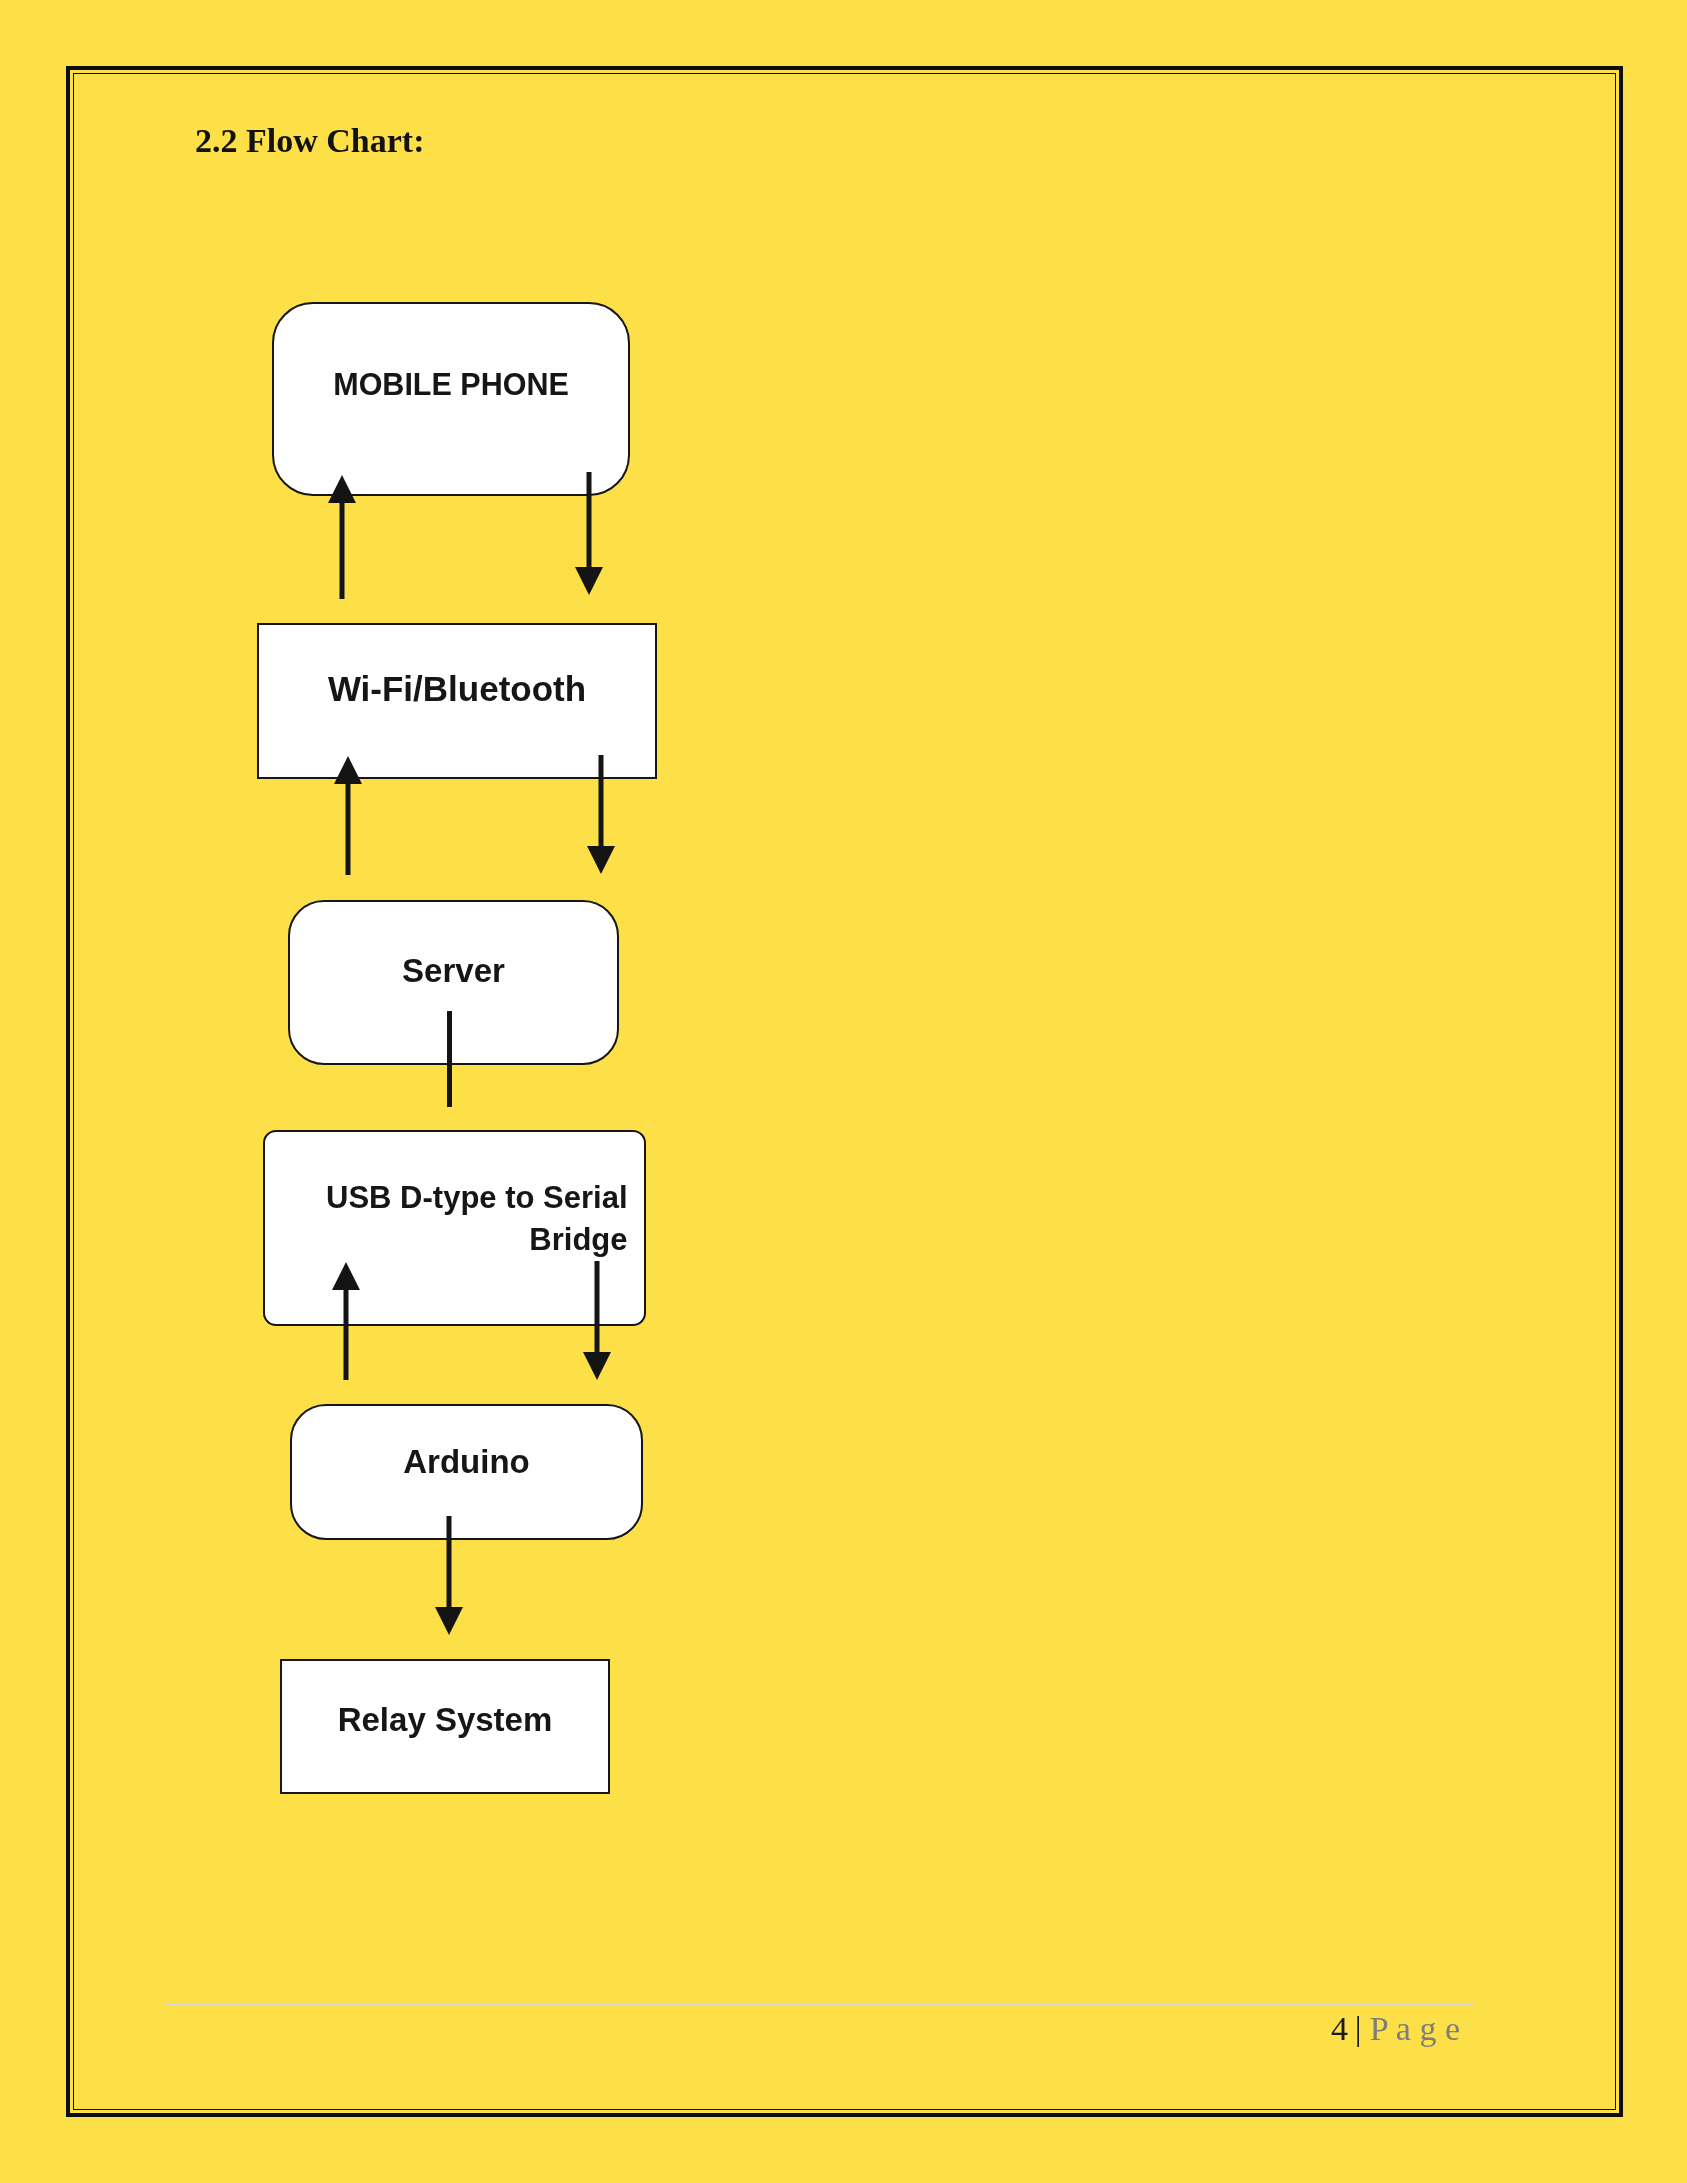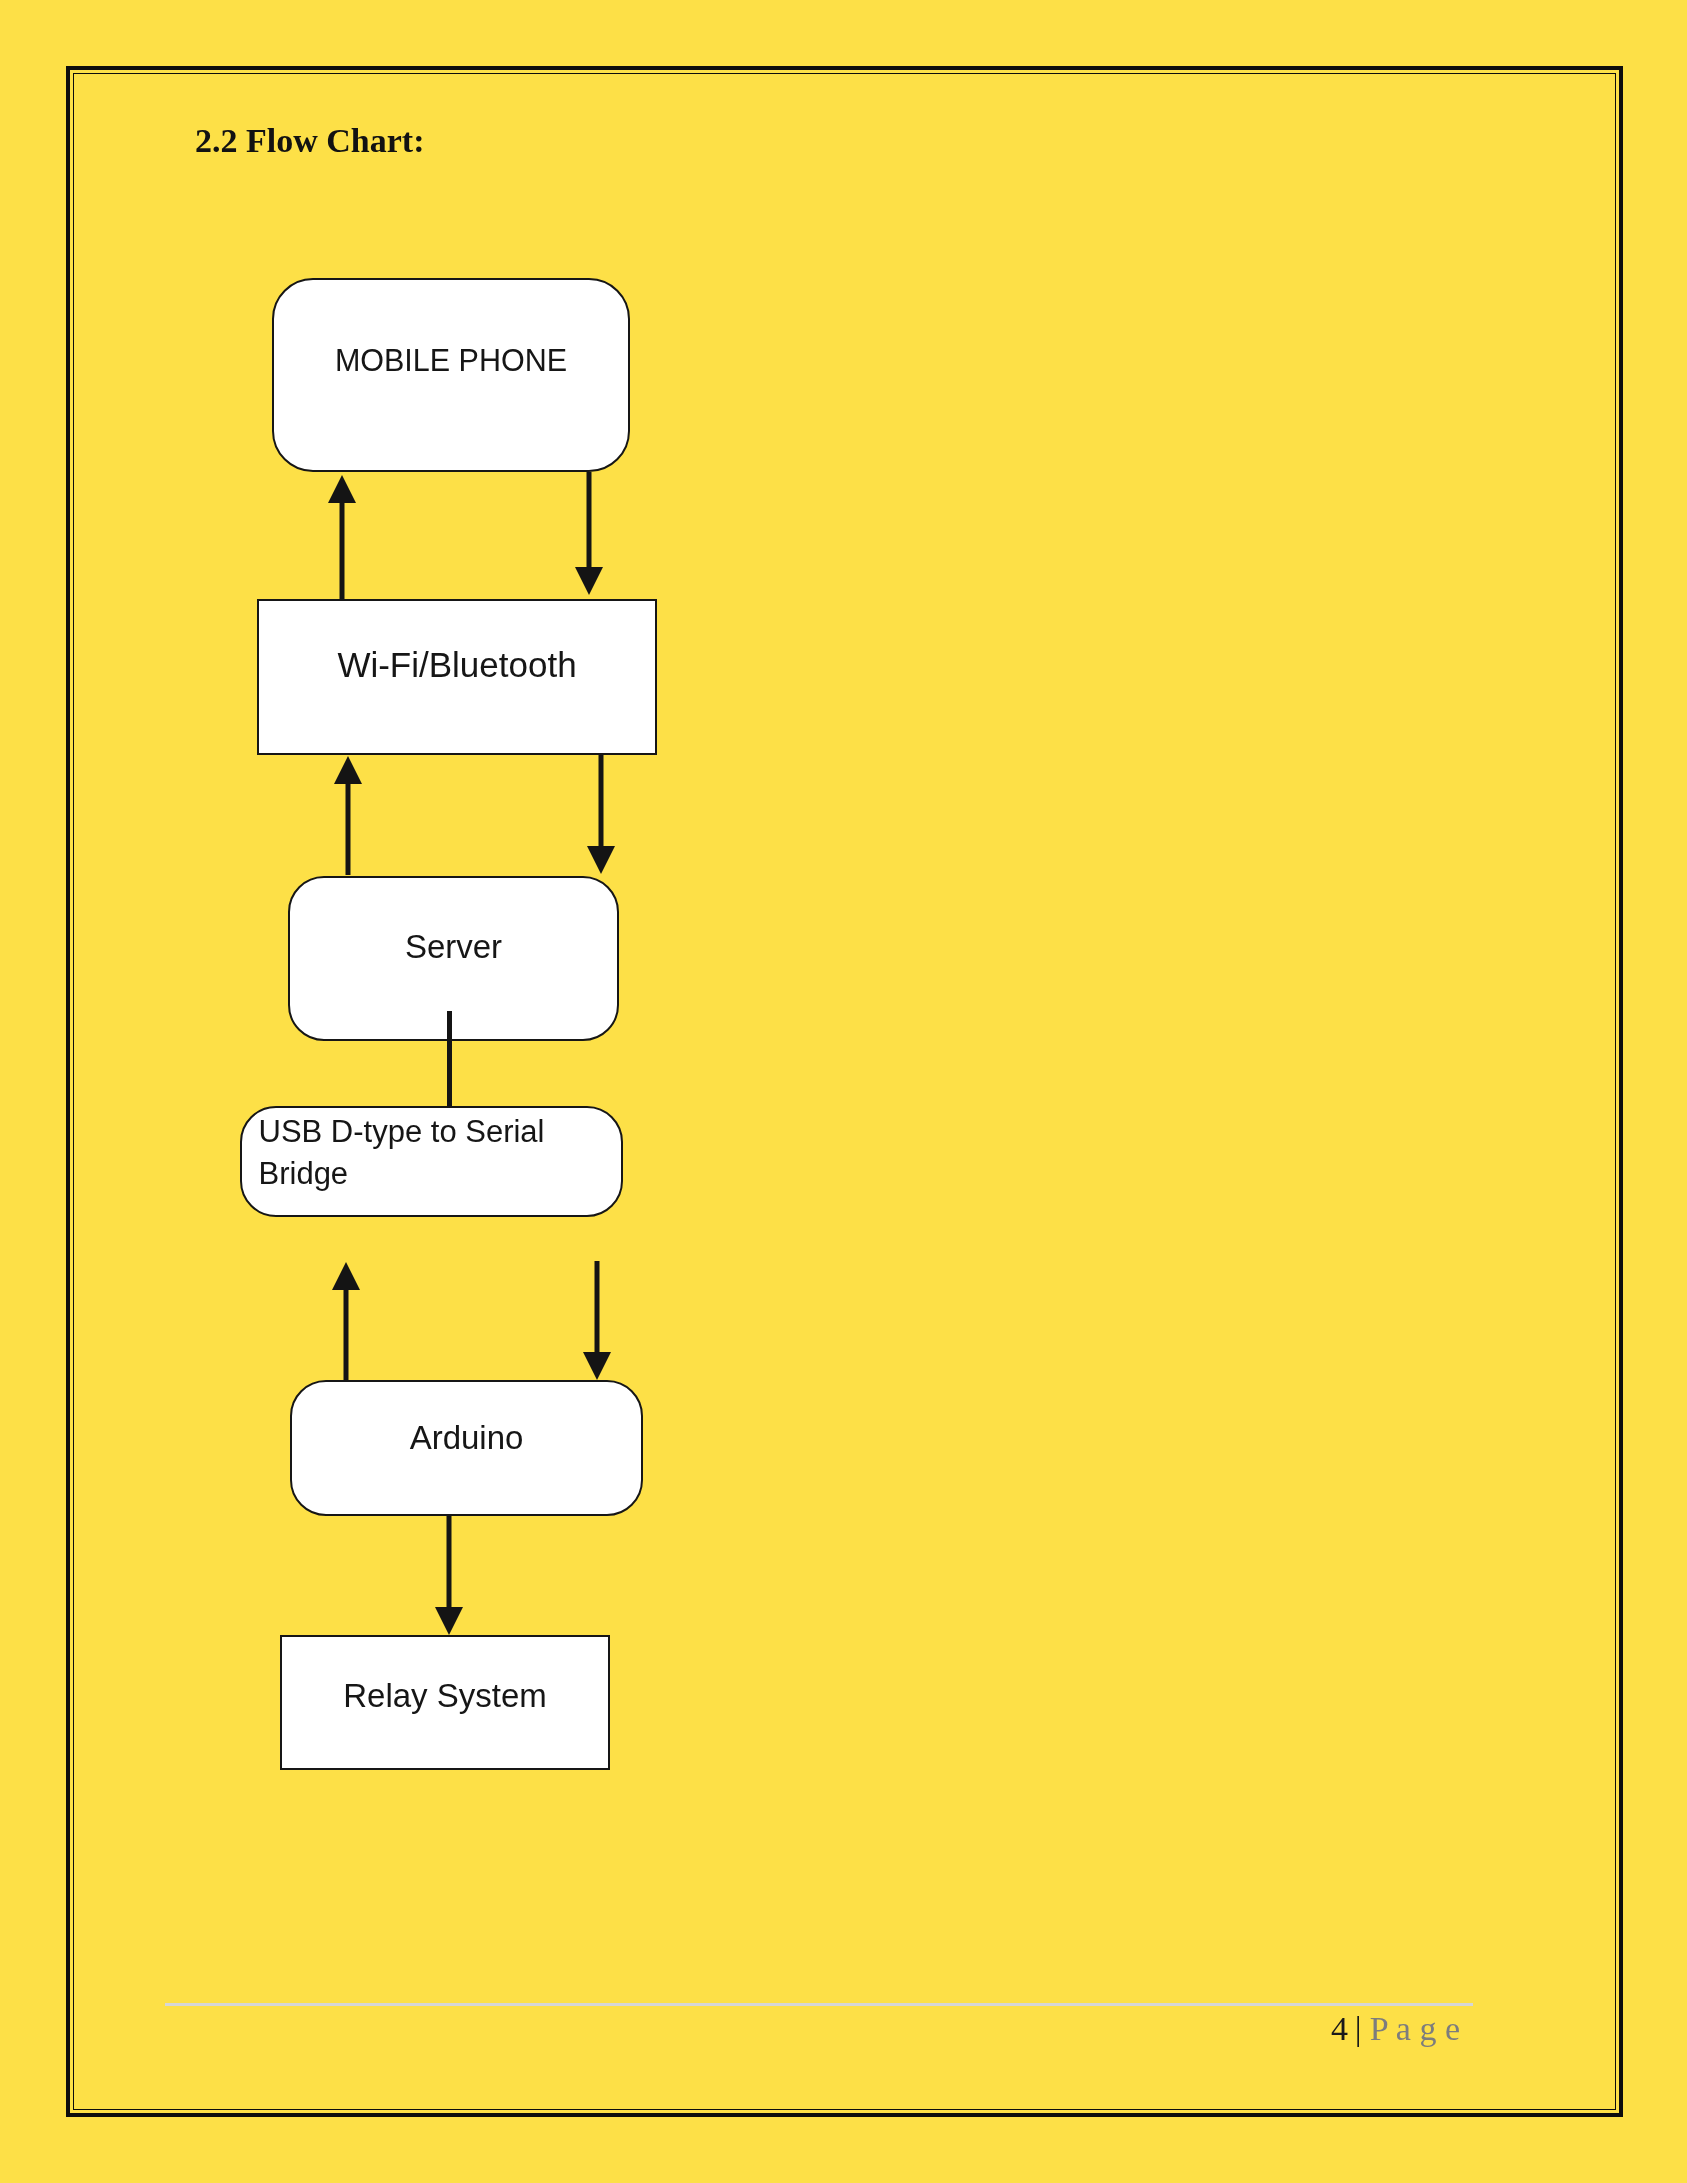--- a/index.html
+++ b/index.html
@@ -27,30 +27,31 @@
     font-weight:bold; font-size:34px; color:#121212;
     white-space:nowrap;
   }
   
   .node {
     position:absolute; box-sizing:border-box;
     border:2.5px solid #161616;
     background:#ffffff;
     display:flex; flex-direction:column;
     align-items:center; justify-content:center;
-    text-align:left;
-    font-weight:normal; color:#161616;
+    text-align:right;
+    font-weight:bold; color:#161616;
     padding:0 16.5px 20px 16.5px;
+    margin-top:24px;
   }
   .rounded { border-radius:36px; }
   #node-mobile  { left:272px; top:278px;  width:358px; height:194px; border-radius:41px; font-size:30.5px; line-height:1.35; padding-bottom:8.2px; }
   #node-mobile .l1 { margin-bottom:20px; }
   #node-wifi    { left:257px; top:599px;  width:400px; height:156px; font-size:35px; padding-bottom:25px; }
   #node-server  { left:288px; top:876px; width:331px; height:165px; font-size:33px; padding-bottom:23px; }
-  #node-usb     { left:240px; top:1106px; width:383px; height:111px; font-size:31px; line-height:1.35; padding-bottom:18px; }
+  #node-usb     { left:263px; top:1106px; width:383px; height:196px; font-size:31px; line-height:1.35; padding-bottom:18px;border-radius:13px; }
   #node-arduino { left:290px; top:1380px; width:353px; height:136px; font-size:33px; padding-bottom:20px; }
   #node-relay   { left:280px; top:1635px; width:330px; height:135px; font-size:33px; padding-bottom:13px; }
   
   .arrow { position:absolute; width:28px; }
   .arrow .shaft {
     position:absolute; left:50%; transform:translateX(-50%);
     width:5px; top:0; bottom:0; background:#141414;
   }
   .arrow.head-up .shaft   { top:21.4px; }
   .arrow.head-down .shaft { bottom:21.4px; }

